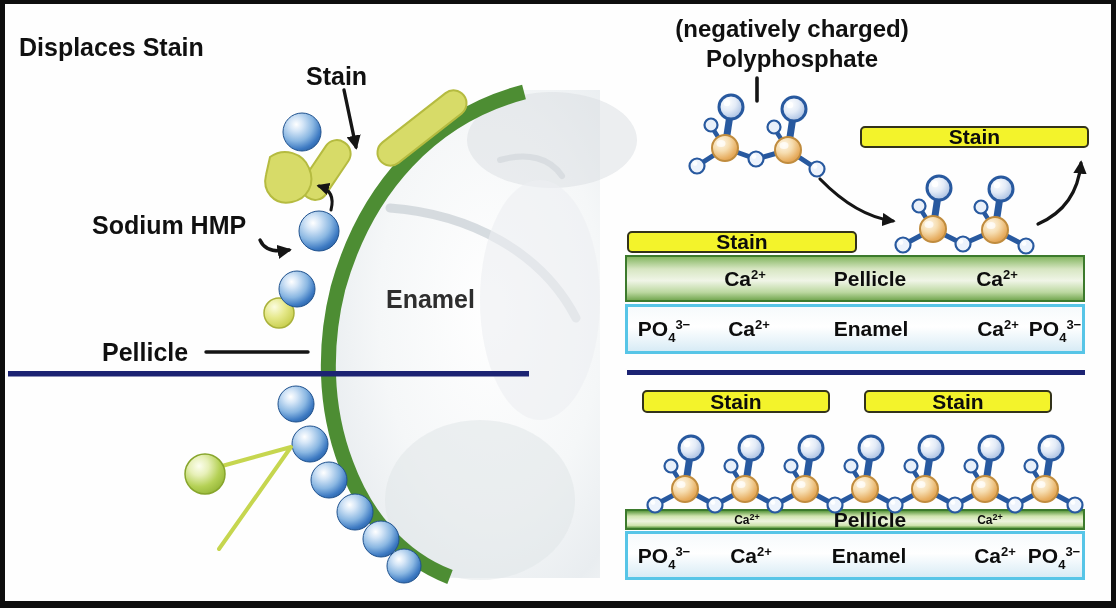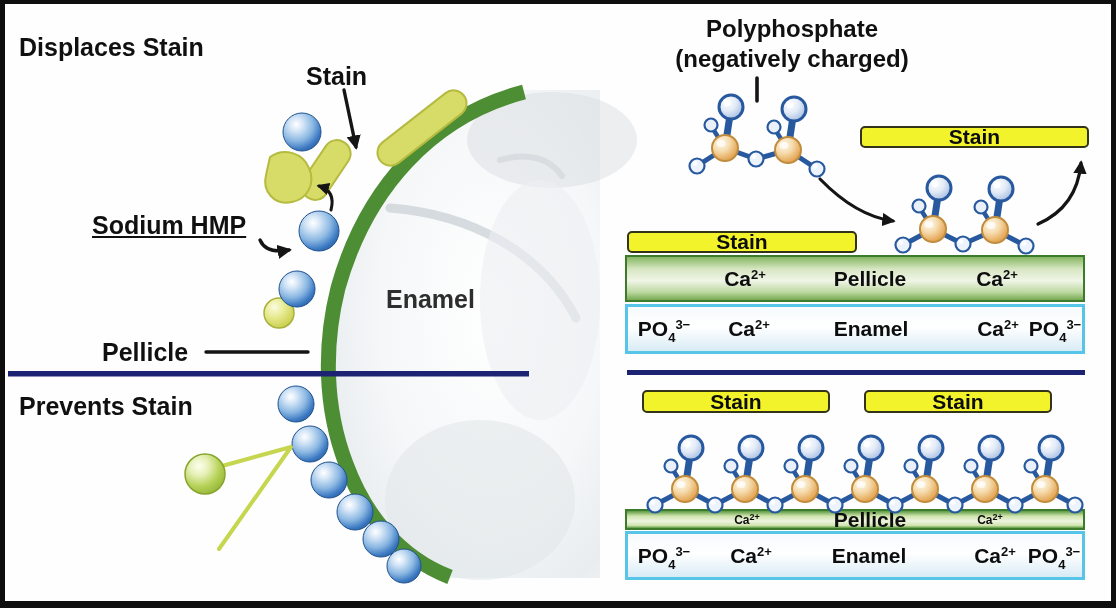--- a/index.html
+++ b/index.html
@@ -11,21 +11,21 @@
   .frame{position:absolute;background:#0e0e0e;z-index:10;}
   #frame-top{left:0;top:0;width:1116px;height:4px;}
   #frame-bottom{left:0;top:601px;width:1116px;height:7px;}
   #frame-left{left:0;top:0;width:5px;height:608px;}
   #frame-right{left:1111px;top:0;width:5px;height:608px;}
 
   
   .lbl{position:absolute;font-weight:700;color:#101010;font-size:25px;z-index:6;white-space:nowrap;}
   #lbl-displaces{left:19px;top:33px;}
   #lbl-stain{left:306px;top:62px;}
-  #lbl-sodium{left:92px;top:211px;text-decoration:underline;}
+  #lbl-sodium{left:92px;top:211px;}
   #lbl-enamel{left:386px;top:285px;color:#2e2e2e;}
   #lbl-pellicle{left:102px;top:338px;}
   #lbl-prevents{left:19px;top:392px;}
   #lbl-poly{left:632px;top:14px;width:320px;text-align:center;font-size:24px;line-height:30px;}
 
   
   .stain-bar{
     position:absolute;background:#f3f32b;border:2px solid #33331a;border-radius:5px;
     display:flex;align-items:center;justify-content:center;
     font-weight:700;font-size:21px;color:#0c0c0c;z-index:3;box-sizing:border-box;
@@ -94,25 +94,24 @@
   <div class="frame" id="frame-top"></div>
   <div class="frame" id="frame-bottom"></div>
   <div class="frame" id="frame-left"></div>
   <div class="frame" id="frame-right"></div>
 
   <div class="lbl" id="lbl-displaces">Displaces Stain</div>
   <div class="lbl" id="lbl-stain">Stain</div>
   <div class="lbl" id="lbl-sodium">Sodium HMP</div>
   <div class="lbl" id="lbl-enamel">Enamel</div>
   <div class="lbl" id="lbl-pellicle">Pellicle</div>
-  <div class="lbl" id="lbl-prevents">Prevents Stain</div>
 
   <div class="lbl" id="lbl-poly">
+    <div>(negatively charged)</div>
     <div>Polyphosphate</div>
-    <div>(negatively charged)</div>
   </div>
 
   <div class="stain-bar" id="stain-bar-top">Stain</div>
   <div class="stain-bar" id="stain-bar-mid">Stain</div>
   <div class="stain-bar" id="stain-bar-b1">Stain</div>
   <div class="stain-bar" id="stain-bar-b2">Stain</div>
 
   <div class="layer pellicle-mid" id="layer-pellicle-mid">
     <div class="row" id="row-top-pellicle">
         <span class="cell">Ca<span class="supsc">2+</span></span>

